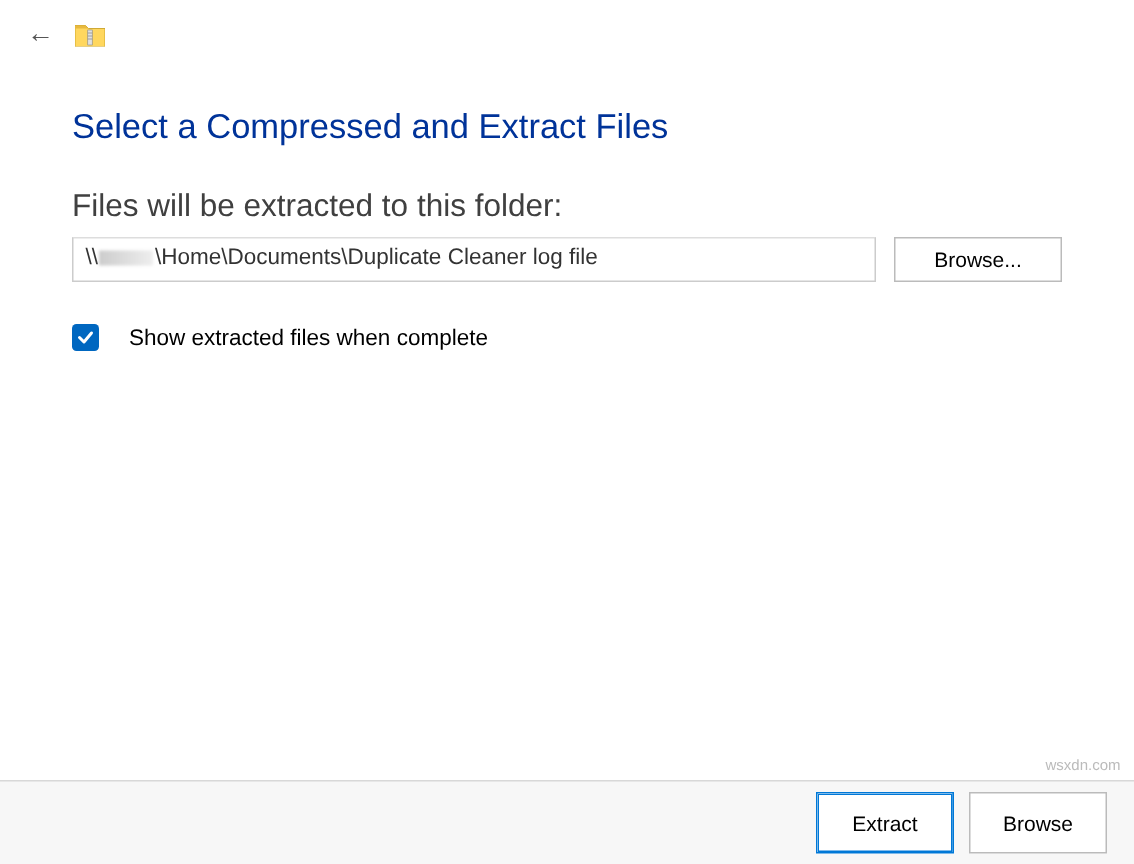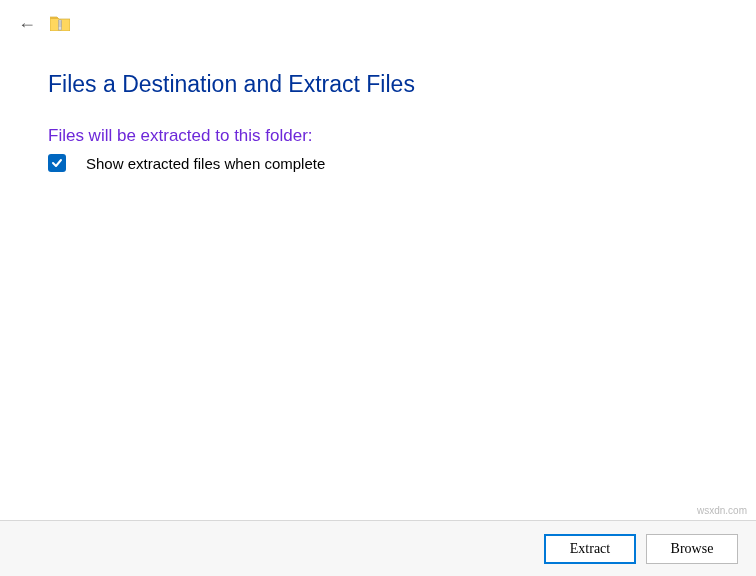--- a/index.html
+++ b/index.html
@@ -37,22 +37,22 @@
     .content {
       padding: 28px 48px 0 48px;
     }
     .page-heading {
       font-size: 23px;
       font-weight: 400;
       color: #003399;
       margin-bottom: 28px;
     }
     .section-label {
-      font-size: 17px;
-      color: #6d28d9;
+      font-size: 21px;
+      color: #404040;
       margin-bottom: 8px;
     }
     .path-row {
       display: flex;
       gap: 12px;
       align-items: stretch;
       margin-bottom: 28px;
     }
     .path-input {
       flex: 1;
@@ -103,25 +103,25 @@
       border-top: 1px solid #d8d8d8;
       background: #f7f7f7;
       display: flex;
       justify-content: flex-end;
       align-items: center;
       padding-right: 18px;
       gap: 10px;
     }
     .footer-button {
       min-width: 92px;
-      height: 30px;
+      height: 41px;
       background: #fff;
       border: 1px solid #bbb;
       font-size: 14px;
-      font-family: Liberation Serif, serif;
+      font-family: Liberation Sans, sans-serif;
       cursor: pointer;
       padding: 0 16px;
     }
     .footer-button.primary {
       border: 1px solid #0078d7;
       box-shadow: inset 0 0 0 1px #0078d7;
     }
     .watermark {
       position: absolute;
       right: 9px;
@@ -150,24 +150,30 @@
       <path d="M0 2 L7 2 L9 4 L0 4 Z" fill="#E8B93E"></path>
       <rect x="8.5" y="5" width="3" height="10" fill="#E0E0E0" stroke="#888" stroke-width="0.4"></rect>
       <line x1="8.5" y1="7" x2="11.5" y2="7" stroke="#888" stroke-width="0.5"></line>
       <line x1="8.5" y1="9" x2="11.5" y2="9" stroke="#888" stroke-width="0.5"></line>
       <line x1="8.5" y1="11" x2="11.5" y2="11" stroke="#888" stroke-width="0.5"></line>
     </svg>
   </span>
 </div>
 
 <div class="content">
-  <h1 class="page-heading">Files a Destination and Extract Files</h1>
+  <h1 class="page-heading">Select a Compressed and Extract Files</h1>
 
   <div class="section-label">Files will be extracted to this folder:</div>
 
+  <div class="path-row">
+    <div class="path-input">
+      <span>\\</span><span class="obscured"></span><span>\Home\Documents\Duplicate Cleaner log file</span>
+    </div>
+    <button class="browse-button">Browse...</button>
+  </div>
 
   <div class="checkbox-row">
     <span class="checkbox">
       <svg viewBox="0 0 12 12">
         <path d="M2 6 L5 9 L10 3" stroke="#fff" stroke-width="2" fill="none" stroke-linecap="round" stroke-linejoin="round"></path>
       </svg>
     </span>
     <span class="checkbox-label">Show extracted files when complete</span>
   </div>
 </div>

